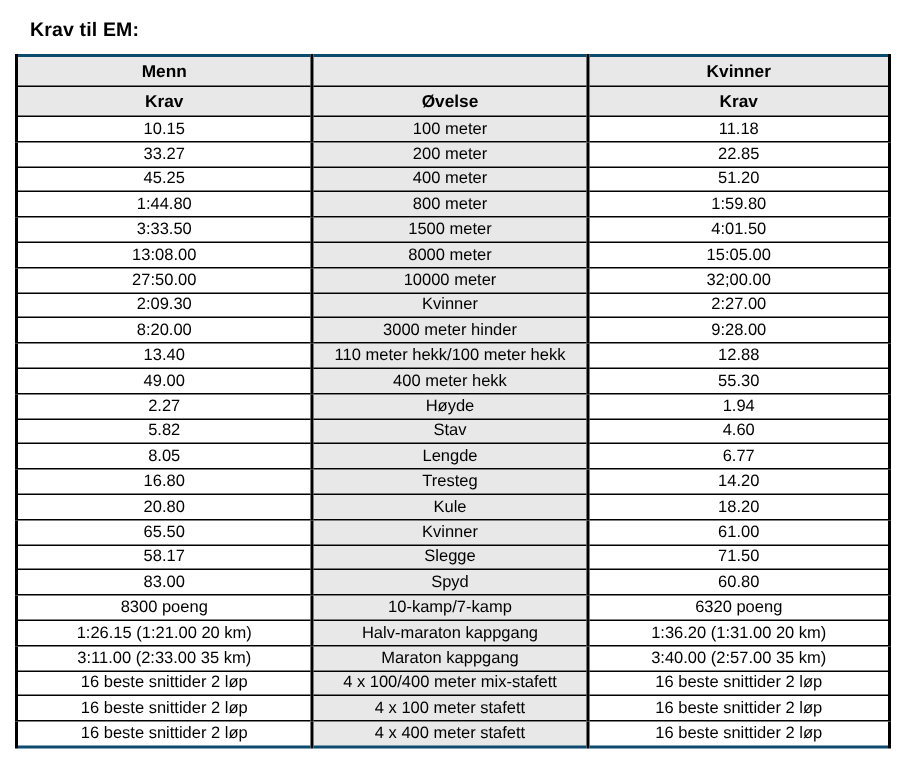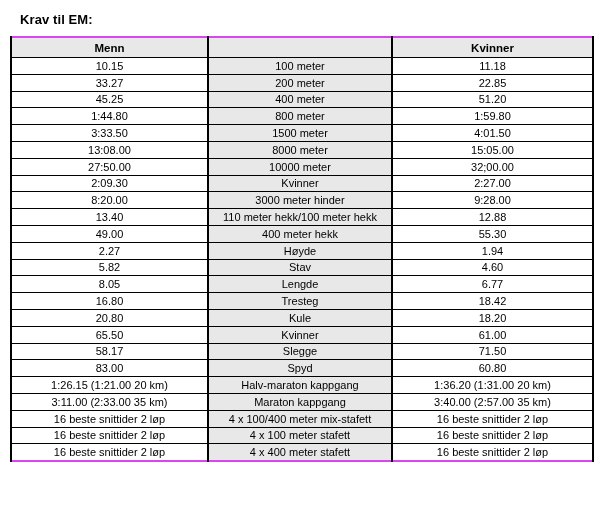--- a/index.html
+++ b/index.html
@@ -16,21 +16,21 @@
     margin: 12px 0 0 20px;
     font-size: 13px;
     font-weight: bold;
     letter-spacing: 0.1px;
   }
   table.krav-table {
     border-collapse: collapse;
     table-layout: fixed;
     width: 582px;
     margin: 9px 0 0 10px;
-    border: 2px solid #d946ef;
+    border: 2px solid #0c4a6e;
   }
   .krav-table th, .krav-table td {
     border-style: solid;
     border-color: #000000;
     border-width: 1px 2px; 
     text-align: center;
     vertical-align: middle;
     overflow: hidden;
     white-space: nowrap;
     padding: 1px 2px;
@@ -63,20 +63,25 @@
       <col class="c1">
       <col class="c2">
       <col class="c3">
     </colgroup>
     <thead>
       <tr>
         <th>Menn</th>
         <th></th>
         <th>Kvinner</th>
       </tr>
+      <tr>
+        <th>Krav</th>
+        <th>Øvelse</th>
+        <th>Krav</th>
+      </tr>
     </thead>
     <tbody>
         <tr>
           <td>10.15</td>
           <td class="shaded">100 meter</td>
           <td>11.18</td>
         </tr>
         <tr>
           <td>33.27</td>
           <td class="shaded">200 meter</td>
@@ -138,21 +143,21 @@
           <td>4.60</td>
         </tr>
         <tr>
           <td>8.05</td>
           <td class="shaded">Lengde</td>
           <td>6.77</td>
         </tr>
         <tr>
           <td>16.80</td>
           <td class="shaded">Tresteg</td>
-          <td>18.42</td>
+          <td>14.20</td>
         </tr>
         <tr>
           <td>20.80</td>
           <td class="shaded">Kule</td>
           <td>18.20</td>
         </tr>
         <tr>
           <td>65.50</td>
           <td class="shaded">Kvinner</td>
           <td>61.00</td>
@@ -161,20 +166,25 @@
           <td>58.17</td>
           <td class="shaded">Slegge</td>
           <td>71.50</td>
         </tr>
         <tr>
           <td>83.00</td>
           <td class="shaded">Spyd</td>
           <td>60.80</td>
         </tr>
         <tr>
+          <td>8300 poeng</td>
+          <td class="shaded">10-kamp/7-kamp</td>
+          <td>6320 poeng</td>
+        </tr>
+        <tr>
           <td>1:26.15 (1:21.00 20 km)</td>
           <td class="shaded">Halv-maraton kappgang</td>
           <td>1:36.20 (1:31.00 20 km)</td>
         </tr>
         <tr>
           <td>3:11.00 (2:33.00 35 km)</td>
           <td class="shaded">Maraton kappgang</td>
           <td>3:40.00 (2:57.00 35 km)</td>
         </tr>
         <tr>

